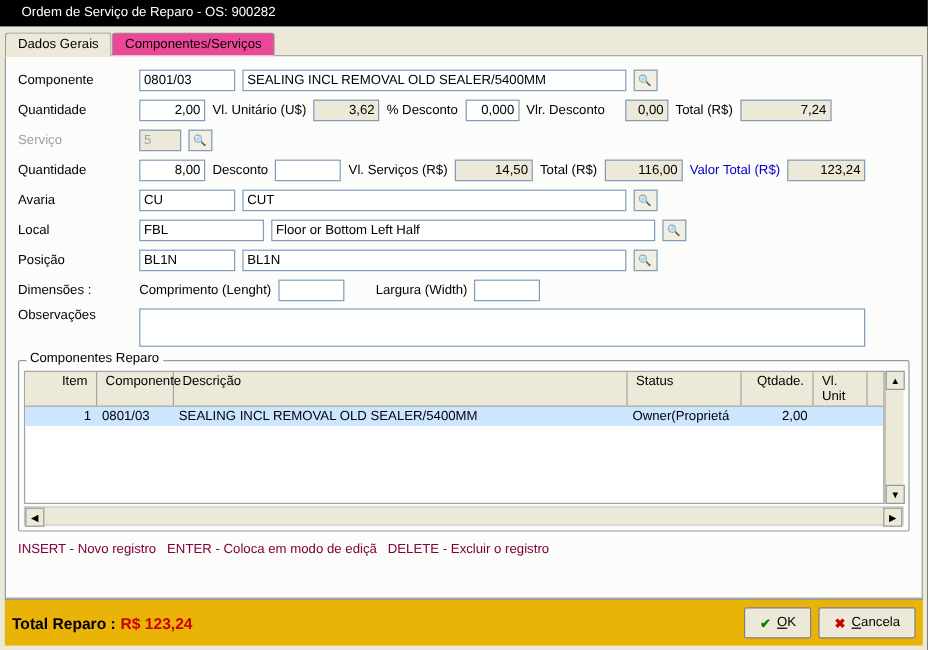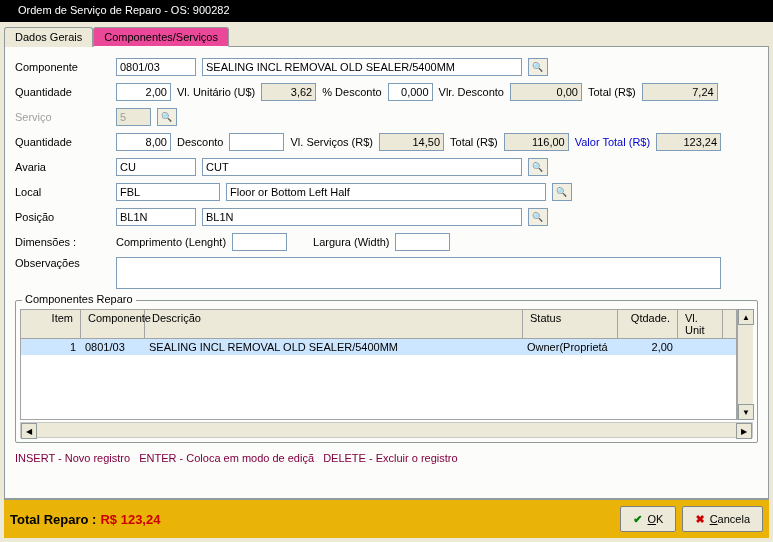--- a/index.html
+++ b/index.html
@@ -72,21 +72,21 @@
       </div>
 
       <div class="row">
         <span class="lbl">Quantidade</span>
         <input class="txt right" style="width: 55px;" value="2,00">
         <span>Vl. Unitário (U$)</span>
         <input class="txt right ro" style="width: 55px;" readonly="" value="3,62">
         <span>% Desconto</span>
         <input class="txt right" style="width: 45px;" value="0,000">
         <span>Vlr. Desconto</span>
-        <input class="txt right ro" style="width: 72px;" readonly="" value="0,00">
+        <input class="txt right ro" style="width: 36px; margin-left: 11px;" readonly="" value="0,00">
         <span>Total (R$)</span>
         <input class="txt right ro" style="width: 76px;" readonly="" value="7,24">
       </div>
 
       <div class="row">
         <span class="lbl gray">Serviço</span>
         <input class="txt ro" style="width: 35px; color: rgb(160, 160, 160);" readonly="" value="5">
         <span class="lookup-btn" style="color:#a0a0a0">🔍</span>
       </div>
 

